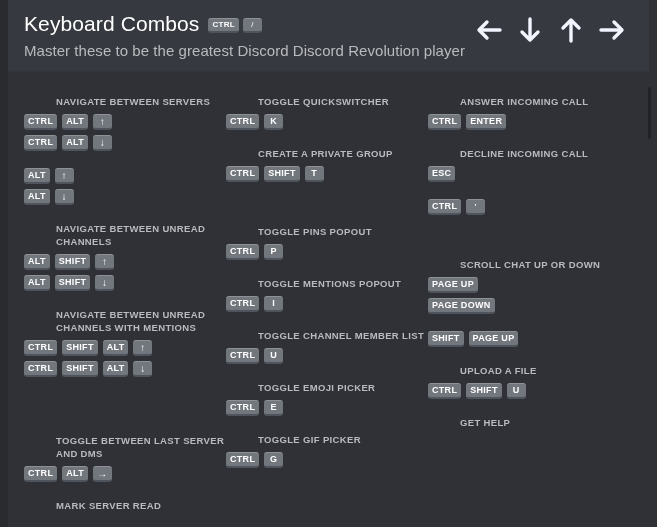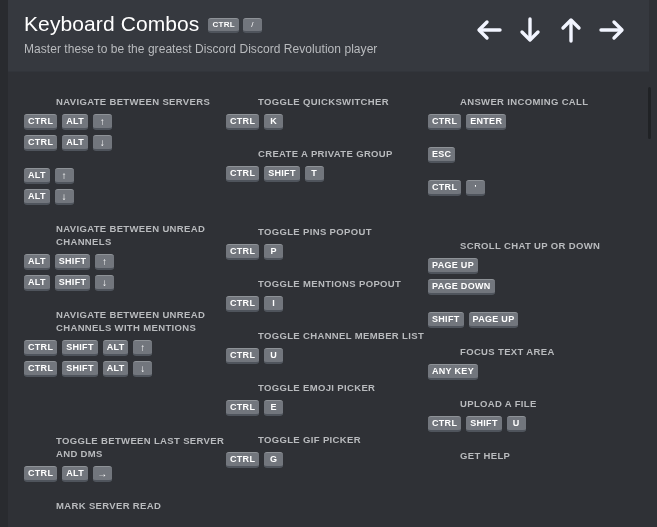--- a/index.html
+++ b/index.html
@@ -57,21 +57,21 @@
   }
 
   .title-keys {
     display: flex;
     gap: 4px;
     padding-top: 3px;
   }
 
   .subtitle {
     margin-top: 7px;
-    font-size: 12px;
+    font-size: 15px;
     color: #b9bbbe;
     letter-spacing: .05px;
     text-align: right;
   }
 
   .arrows {
     display: flex;
     align-items: center;
     gap: 11px;
     padding-top: 3px;
@@ -329,20 +329,21 @@
       </div>
       <div class="column col3">
         <div class="combo">
           <div class="combo-label">ANSWER INCOMING CALL</div>
           <div class="key-row">
             <span class="key">CTRL</span>
             <span class="key">ENTER</span>
           </div>
         </div>
         <div class="combo">
+          <div class="combo-label">DECLINE INCOMING CALL</div>
           <div class="key-row">
             <span class="key">ESC</span>
           </div>
         </div>
         <div class="combo spacer-after">
           <div class="key-row">
             <span class="key">CTRL</span>
             <span class="key tiny">'</span>
           </div>
         </div>
@@ -352,26 +353,20 @@
             <span class="key">PAGE UP</span>
           </div>
           <div class="key-row">
             <span class="key">PAGE DOWN</span>
           </div>
         </div>
         <div class="combo">
           <div class="key-row">
             <span class="key">SHIFT</span>
             <span class="key">PAGE UP</span>
-          </div>
-        </div>
-        <div class="combo">
-          <div class="combo-label">FOCUS TEXT AREA</div>
-          <div class="key-row">
-            <span class="key">ANY KEY</span>
           </div>
         </div>
         <div class="combo">
           <div class="combo-label">UPLOAD A FILE</div>
           <div class="key-row">
             <span class="key">CTRL</span>
             <span class="key">SHIFT</span>
             <span class="key">U</span>
           </div>
         </div>

